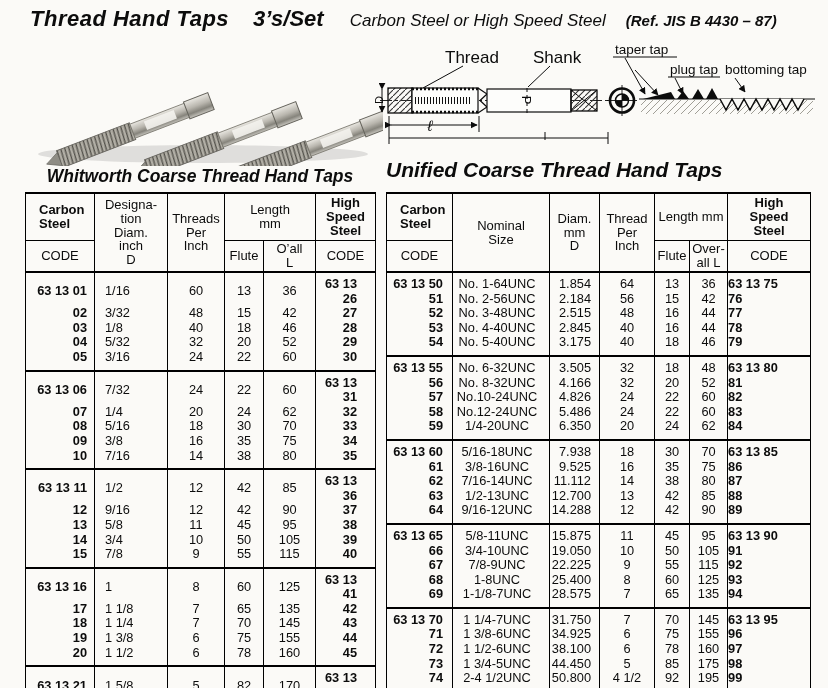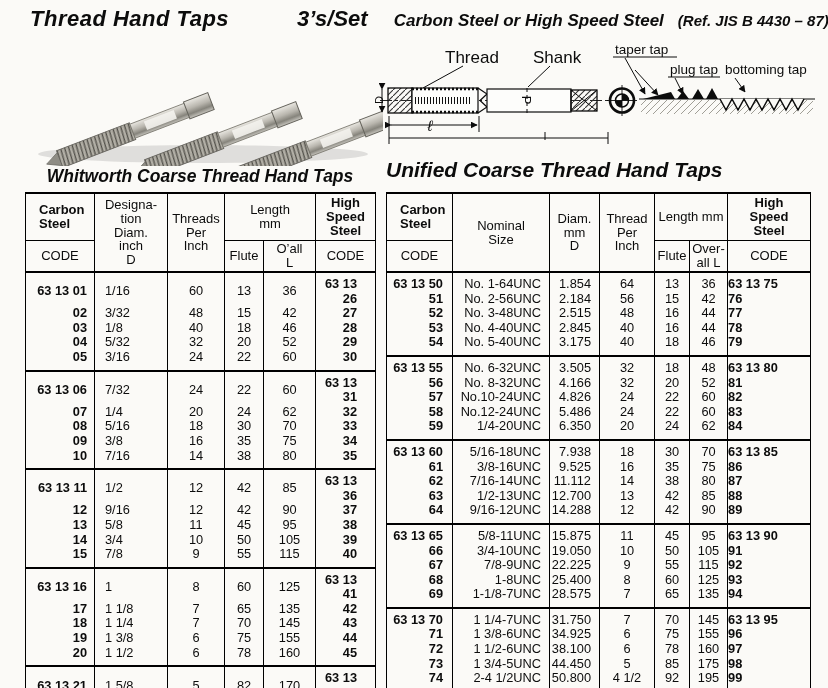--- a/index.html
+++ b/index.html
@@ -9,23 +9,23 @@
     font-family:"Liberation Sans",sans-serif;
     color:#0c0c0c;
     position:relative;
     overflow:hidden;
   }
   .page{position:absolute;inset:0;}
 
   
   .tophead{position:absolute;left:30px;top:6px;width:790px;display:flex;align-items:baseline;white-space:nowrap;}
   .tophead .main{font-size:22px;font-weight:bold;font-style:italic;letter-spacing:.5px;}
-  .tophead .set{font-size:22px;font-weight:bold;font-style:italic;margin-left:68px;}
-  .tophead .mat{font-size:17px;font-weight:bold;font-style:italic;margin-left:26px;}
-  .tophead .ref{font-size:15px;font-weight:bold;font-style:italic;margin-left:14px;}
+  .tophead .set{font-size:22px;font-weight:bold;font-style:italic;margin-left:24px;}
+  .tophead .mat{font-size:17px;font-weight:normal;font-style:italic;margin-left:26px;}
+  .tophead .ref{font-size:15px;font-weight:bold;font-style:italic;margin-left:20px;}
 
   
   .wtitle{position:absolute;left:25px;top:166px;width:350px;text-align:center;
     font-size:17.5px;font-weight:bold;font-style:italic;}
   .utitle{position:absolute;left:386px;top:158px;width:424px;text-align:left;
     font-size:21px;font-weight:bold;font-style:italic;}
 
   
   .cat{position:absolute;border-collapse:collapse;table-layout:fixed;
     border:1px solid #000;border-top:2px solid #000;border-bottom:2px solid #000;}
@@ -49,21 +49,21 @@
   .cat tbody tr:last-child td{padding-bottom:5px;}
 
   #whitworth-table td:nth-child(1){text-align:right;padding-right:7px;font-weight:bold;}
   #whitworth-table td:nth-child(2){text-align:left;padding-left:10px;}
   #whitworth-table td:nth-child(3),
   #whitworth-table td:nth-child(4),
   #whitworth-table td:nth-child(5){text-align:center;}
   #whitworth-table td:nth-child(6){text-align:right;padding-right:18px;font-weight:bold;}
 
   #unified-table td:nth-child(1){text-align:right;padding-right:9px;font-weight:bold;}
-  #unified-table td:nth-child(2){text-align:right;padding-right:8px;}
+  #unified-table td:nth-child(2){text-align:center;padding-right:8px;}
   #unified-table td:nth-child(3){text-align:right;padding-right:8px;}
   #unified-table td:nth-child(4),
   #unified-table td:nth-child(5),
   #unified-table td:nth-child(6){text-align:center;}
   #unified-table td:nth-child(7){text-align:left;padding-right:16px;font-weight:bold;}
 
   
   .photo{position:absolute;left:18px;top:36px;width:365px;height:130px;}
   .drawing{position:absolute;left:375px;top:42px;width:450px;height:112px;}
   svg text{font-family:"Liberation Sans",sans-serif;fill:#0c0c0c;}

